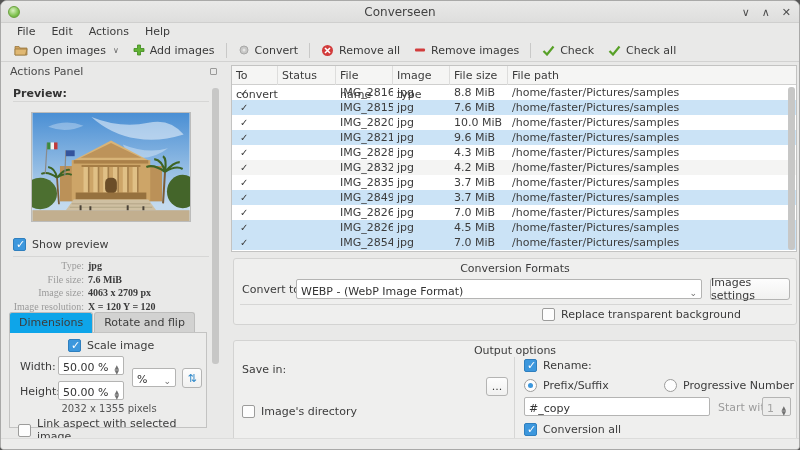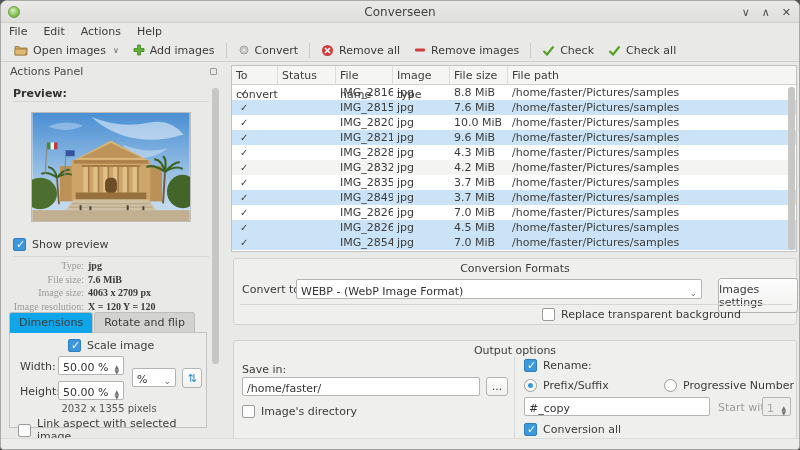--- a/index.html
+++ b/index.html
@@ -15,21 +15,21 @@
               display:flex; align-items:center; }
   .app-icon { position:absolute; left:7px; top:5px; width:12px; height:12px; border-radius:50%;
               background:radial-gradient(circle at 40% 35%, #d8f0c0, #7fc24f 60%, #5a9c33);
               border:1px solid #6aa03e; }
   .win-title { flex:1; text-align:center; font-size:12px; color:#424242; }
   .win-controls { position:absolute; right:8px; top:0; height:22px; display:flex; gap:12px; align-items:center; }
   .win-btn { color:#4d4d4d; font-size:11px; line-height:11px; cursor:default; }
 
   
   .menubar { position:absolute; left:0; top:22px; width:100%; height:16px; display:flex;
-             align-items:center; padding-left:8px; gap:16px; background:#e9e9e8; }
+             align-items:center; padding-left:16px; gap:16px; background:#e9e9e8; }
   .menu-item { color:#3c3c3c; }
 
   
   .toolbar { position:absolute; left:0; top:38px; width:100%; height:23px; display:flex;
              align-items:center; padding-left:6px; background:#e9e9e8; border-bottom:1px solid #d2d2d1; }
   .tb-btn { display:flex; align-items:center; gap:5px; padding:2px 7px; border-radius:3px; color:#3a3a3a; }
   .tb-sep { width:1px; height:15px; background:#c9c9c8; margin:0 4px; }
   .ico { display:inline-block; line-height:0; }
   .caret { font-size:8px; color:#666; margin-left:2px; }
 
@@ -442,38 +442,35 @@
       <div class="vscroll" style="right:1px; top:21px; height:163px;"></div>
     </div>
 
     <div class="groupbox" style="top:196px; height:67px;">
       <div class="gb-title">Conversion Formats</div>
       <span class="abs lbl" style="left:8px; top:24px;">Convert to:</span>
       <div class="combo abs" style="left:62px; top:20px; width:406px; height:20px;">
         <span>WEBP - (WebP Image Format)</span>
         <span class="combo-arrow">⌄</span>
       </div>
-      <div class="btn abs" style="left:476px; top:19px; width:80px; height:35px;margin-left:8px;">
+      <div class="btn abs" style="left:476px; top:19px; width:80px; height:22px;">
         <span>Images settings</span>
       </div>
       <div class="sep-h" style="left:6px; top:45px; width:552px;"></div>
       <label class="cb-row" style="left:308px; top:49px;">
         <span class="cb"></span>
         <span>Replace transparent background</span>
       </label>
     </div>
 
     <div class="groupbox" style="top:278px; height:104px;">
       <div class="gb-title">Output options</div>
       <div class="vdivider" style="left:280px; top:16px; height:82px;"></div>
 
       <span class="abs lbl" style="left:8px; top:22px;">Save in:</span>
-      <div class="field abs" style="left:8px; top:36px; width:238px;">
-        <span>/home/faster/</span>
-      </div>
       <div class="btn abs" style="left:252px; top:36px; width:22px; height:19px;">
         <span>...</span>
       </div>
       <label class="cb-row" style="left:8px; top:64px;">
         <span class="cb"></span>
         <span>Image's directory</span>
       </label>
 
       <label class="cb-row" style="left:290px; top:18px;">
         <span class="cb checked"></span>

